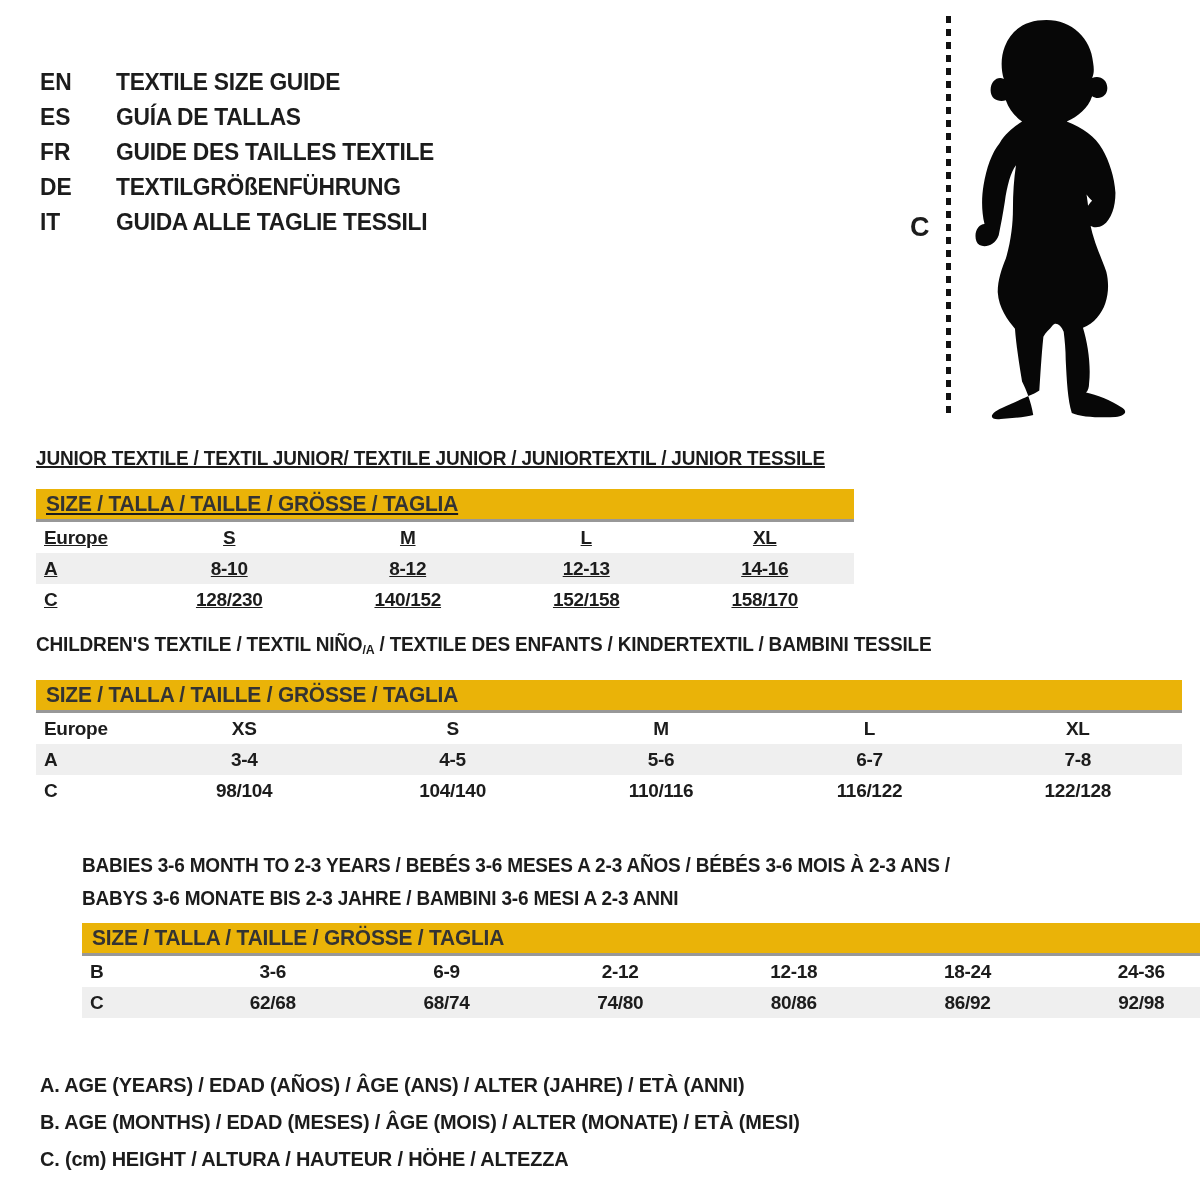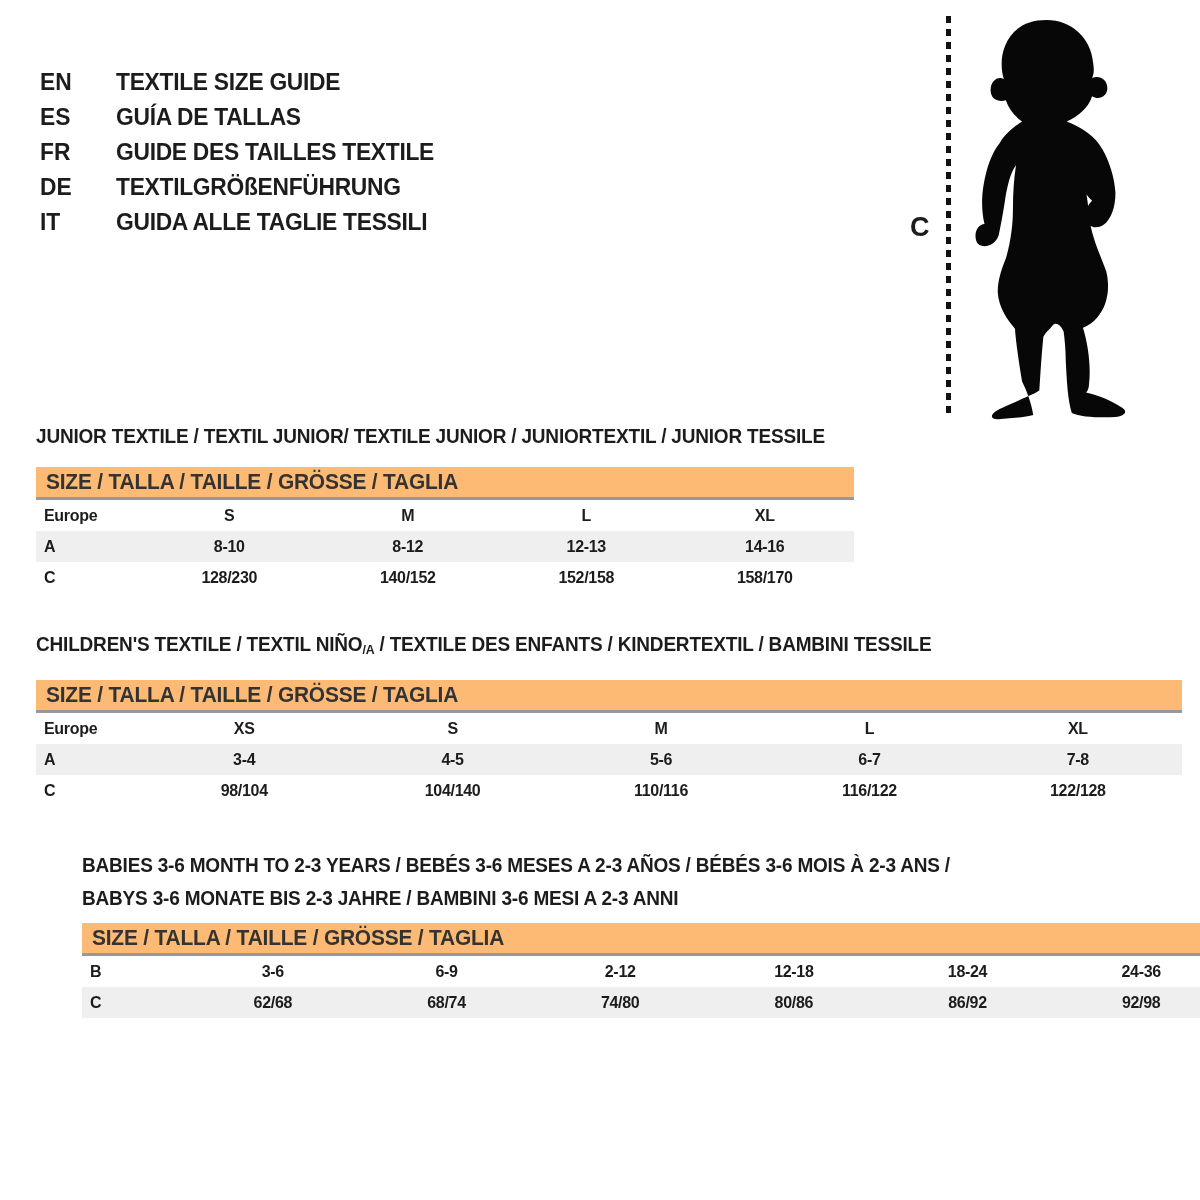--- a/index.html
+++ b/index.html
@@ -15,38 +15,38 @@
   
   .measure-line{
     position:absolute;left:946px;top:16px;width:5px;height:402px;
     background:repeating-linear-gradient(#111 0 7px, transparent 7px 13px);
   }
   .measure-label{position:absolute;left:910px;top:212px;font-size:27px;font-weight:700;}
   .figure{position:absolute;left:961px;top:14px;width:180px;height:406px;}
   .figure svg{width:100%;height:100%;display:block;}
   
   .section{position:absolute;left:36px;}
-  .sec-junior{top:420px;width:818px;}
+  .sec-junior{top:442px;width:818px;text-decoration:underline;}
   .sec-children{top:628px;width:1146px;}
   .sec-babies{top:849px;width:1146px;margin-left:46px;}
   .sec-title{
     font-size:20px;font-weight:700;line-height:33px;letter-spacing:-0.2px;
     transform:scaleX(.95);transform-origin:0 0;white-space:nowrap;
   }
   .subsize{font-size:13px;vertical-align:-3px;}
   .size-bar{
-    margin-top:14px;height:30px;background:#fdba74;border-bottom:3px solid #989898;
+    margin-top:14px;height:30px;background:#eab308;border-bottom:3px solid #989898;
     display:flex;align-items:center;padding-left:10px;
   }
   .sec-babies .size-bar{margin-top:8px;}
   .bar-text{
     font-size:22px;font-weight:700;color:#333;letter-spacing:-0.2px;
     transform:scaleX(.95);transform-origin:0 50%;white-space:nowrap;
   }
-  .trow{display:flex;height:31px;align-items:center;font-size:16px;}
+  .trow{display:flex;height:31px;align-items:center;font-size:19px;}
   .trow.shaded{background:#efefef;}
   .tlabel{width:96px;padding-left:8px;font-weight:700;letter-spacing:-0.3px;}
   .tcell{flex:1;text-align:center;font-weight:700;letter-spacing:-0.3px;}
   
   .legend{position:absolute;left:40px;top:1066px;}
   .legend-line{
     font-size:21px;font-weight:700;line-height:37px;letter-spacing:-0.2px;
     transform:scaleX(.95);transform-origin:0 50%;white-space:nowrap;
   }
 </style>
@@ -207,14 +207,19 @@
           <div class="tcell">62/68</div>
           <div class="tcell">68/74</div>
           <div class="tcell">74/80</div>
           <div class="tcell">80/86</div>
           <div class="tcell">86/92</div>
           <div class="tcell">92/98</div>
         </div>
       </div>
   </div>
 
+  <div class="legend">
+    <div class="legend-line">A. AGE (YEARS) / EDAD (AÑOS) / ÂGE (ANS) / ALTER (JAHRE) / ETÀ (ANNI)</div>
+    <div class="legend-line">B. AGE (MONTHS) / EDAD (MESES) / ÂGE (MOIS) / ALTER (MONATE) / ETÀ (MESI)</div>
+    <div class="legend-line">C. (cm) HEIGHT / ALTURA / HAUTEUR / HÖHE / ALTEZZA</div>
+  </div>
 
 </div>
 
 </body></html>

